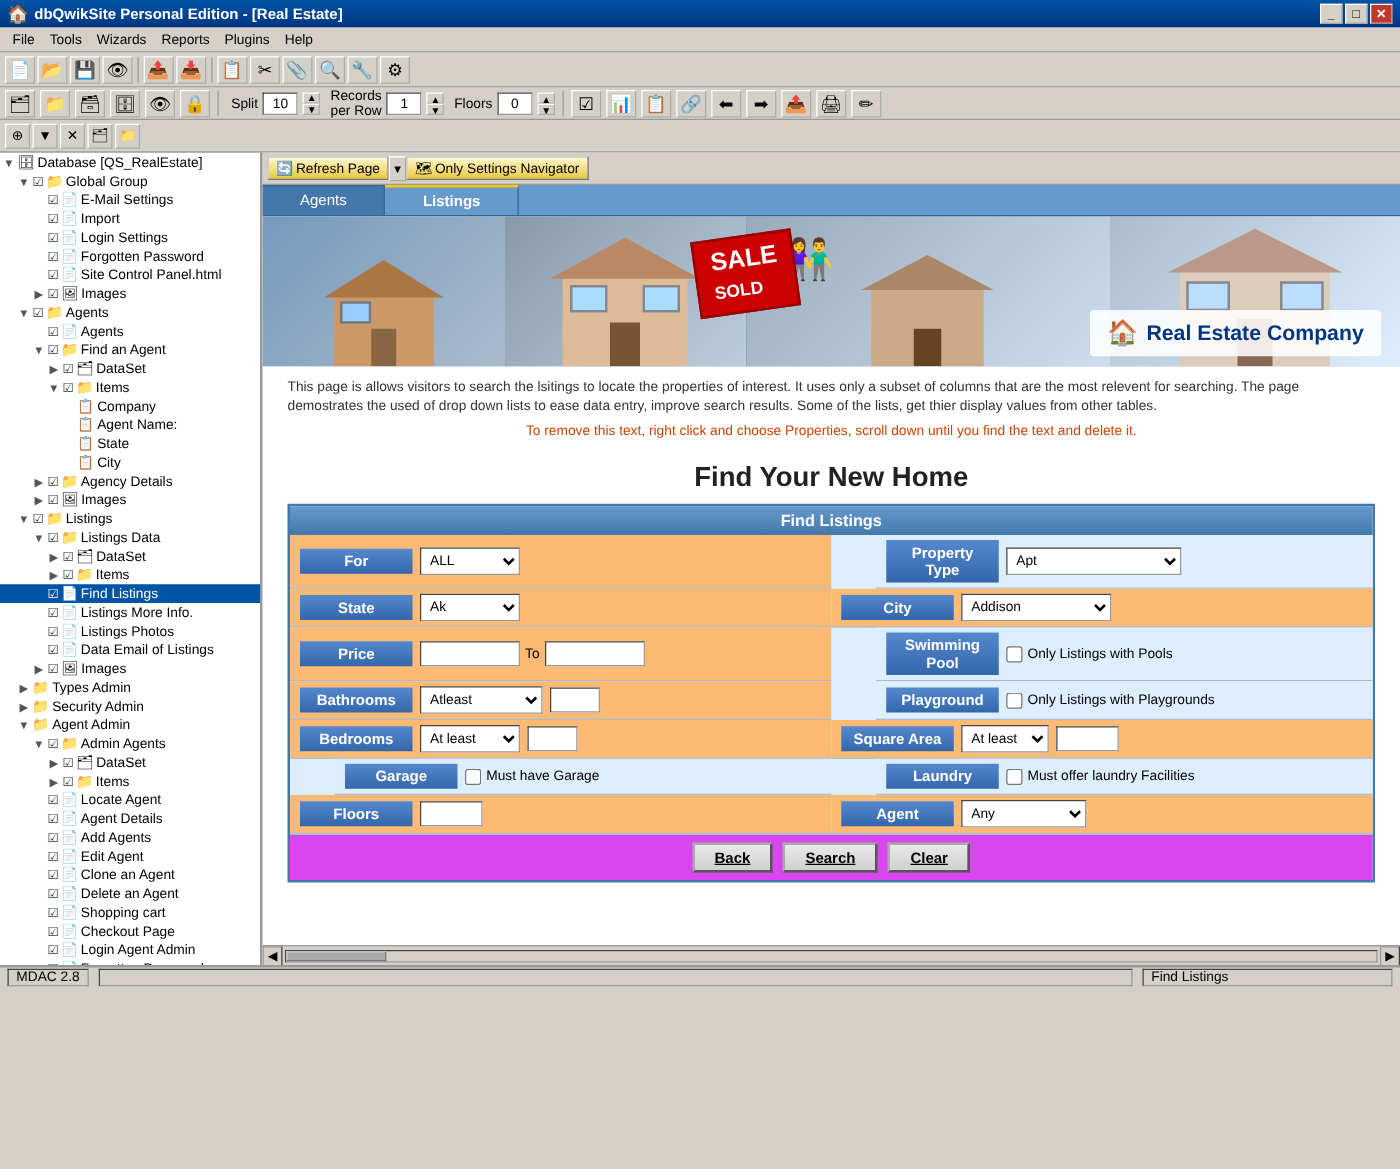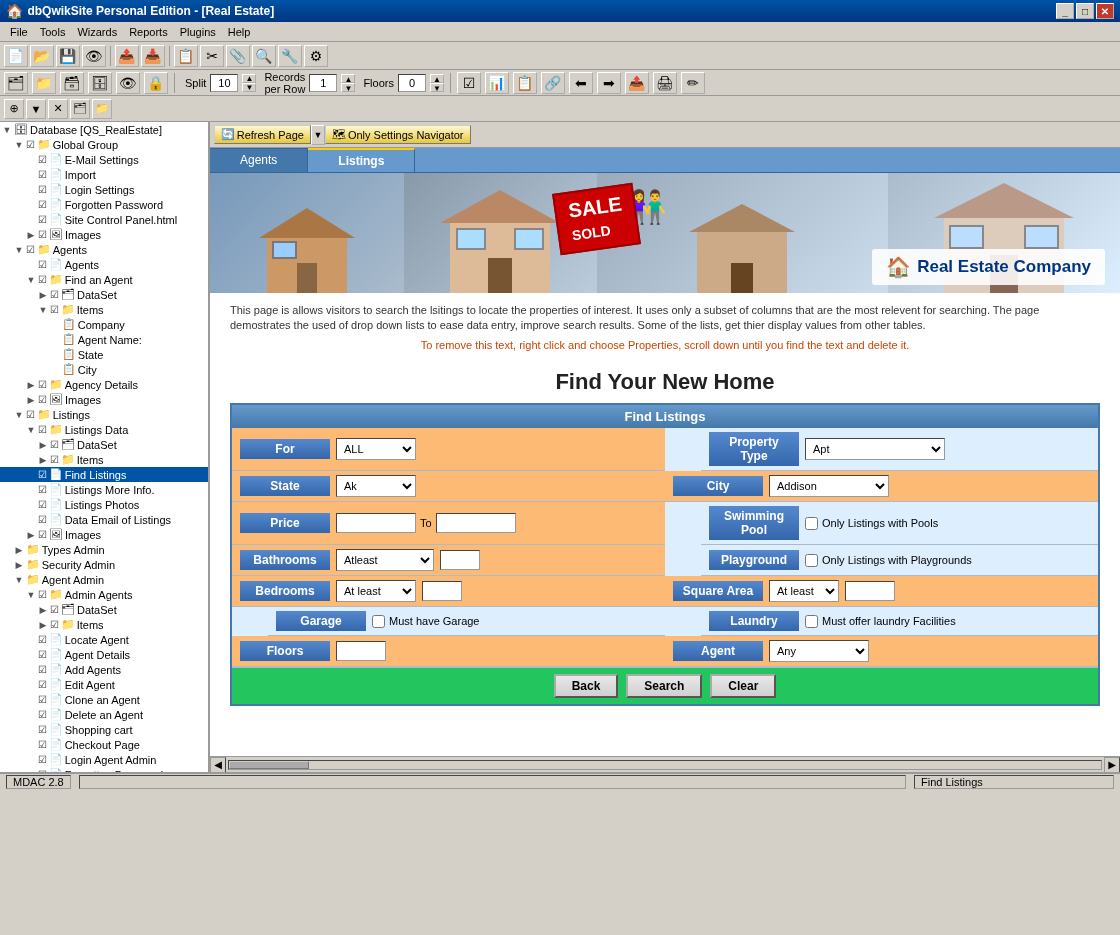--- a/index.html
+++ b/index.html
@@ -296,26 +296,27 @@
     }
     select.form-control {
       height: 22px;
     }
     .price-row {
       display: flex;
       align-items: center;
       gap: 4px;
     }
     #form-buttons {
-      background: #22c55e;
+      background: #d946ef;
       border-top: 1px solid #aabbcc;
       display: flex;
       justify-content: center;
       gap: 8px;
       padding: 6px;
+      text-decoration: underline;
     }
     .form-btn {
       padding: 3px 16px;
       font-size: 12px;
       border: 2px outset #aaa;
       background: linear-gradient(to bottom, #e8e8e8, #d0d0d0);
       cursor: pointer;
       font-weight: bold;
     }
     .checkbox-row {

